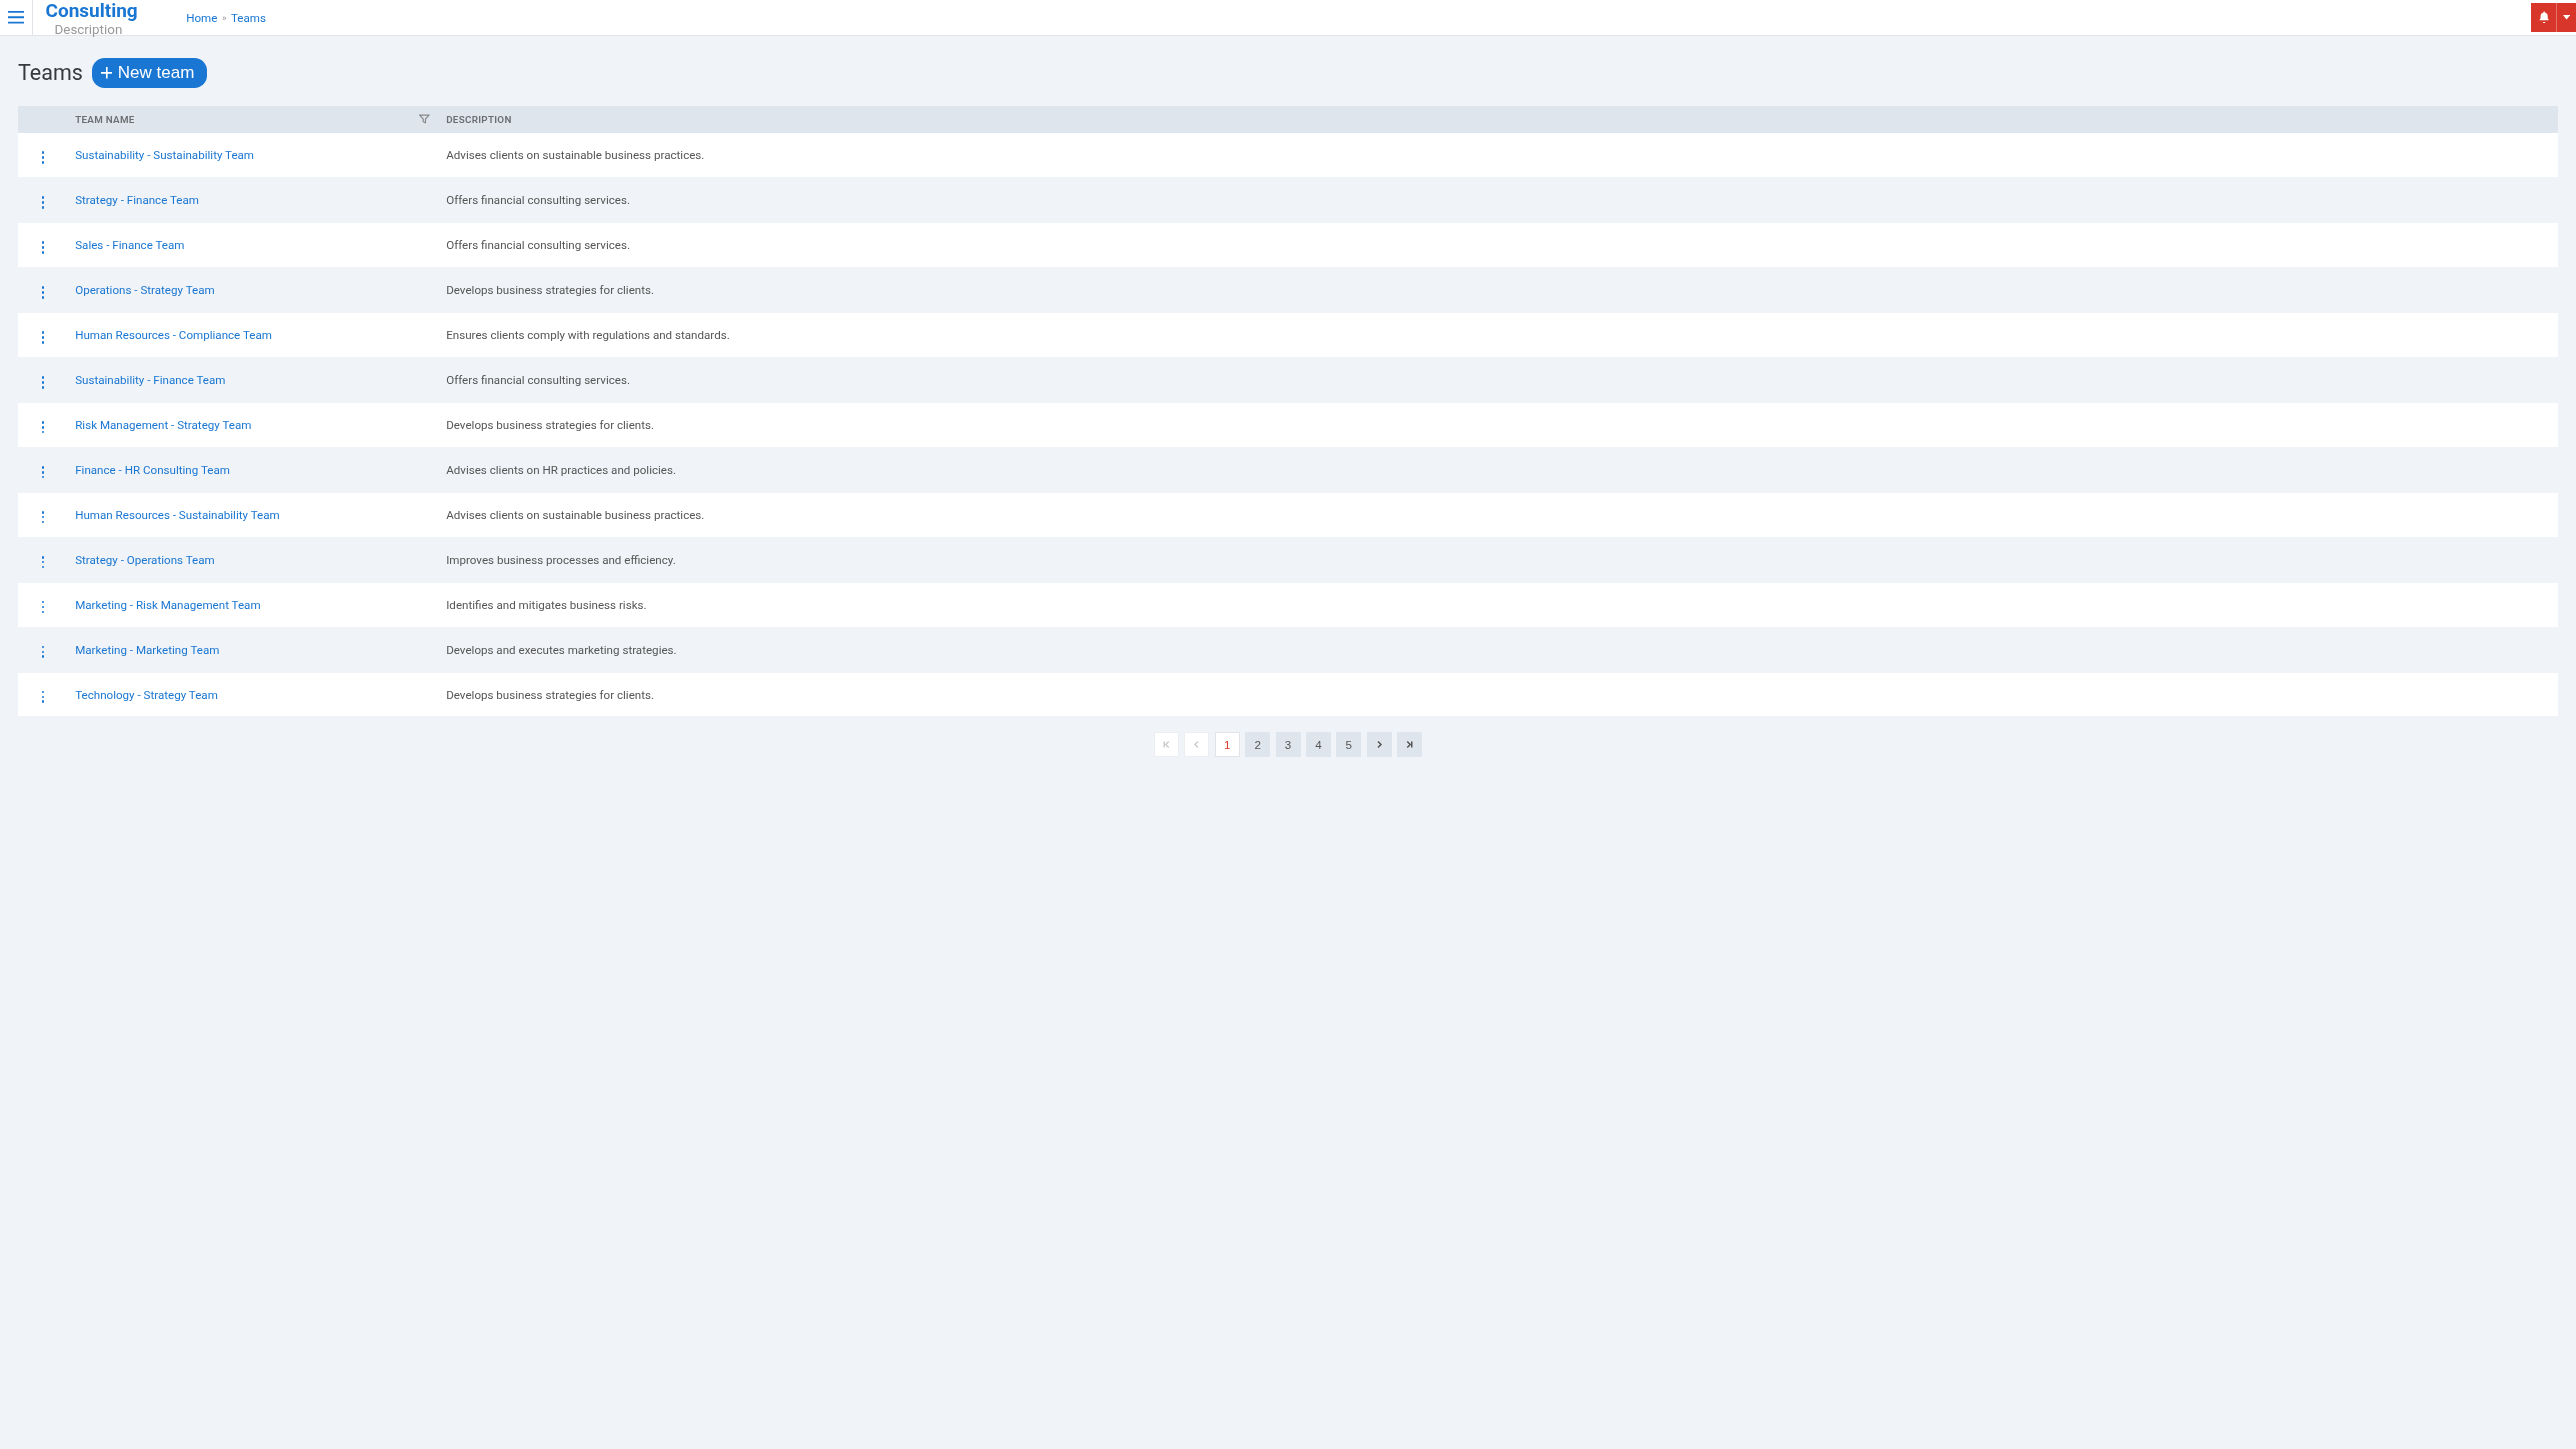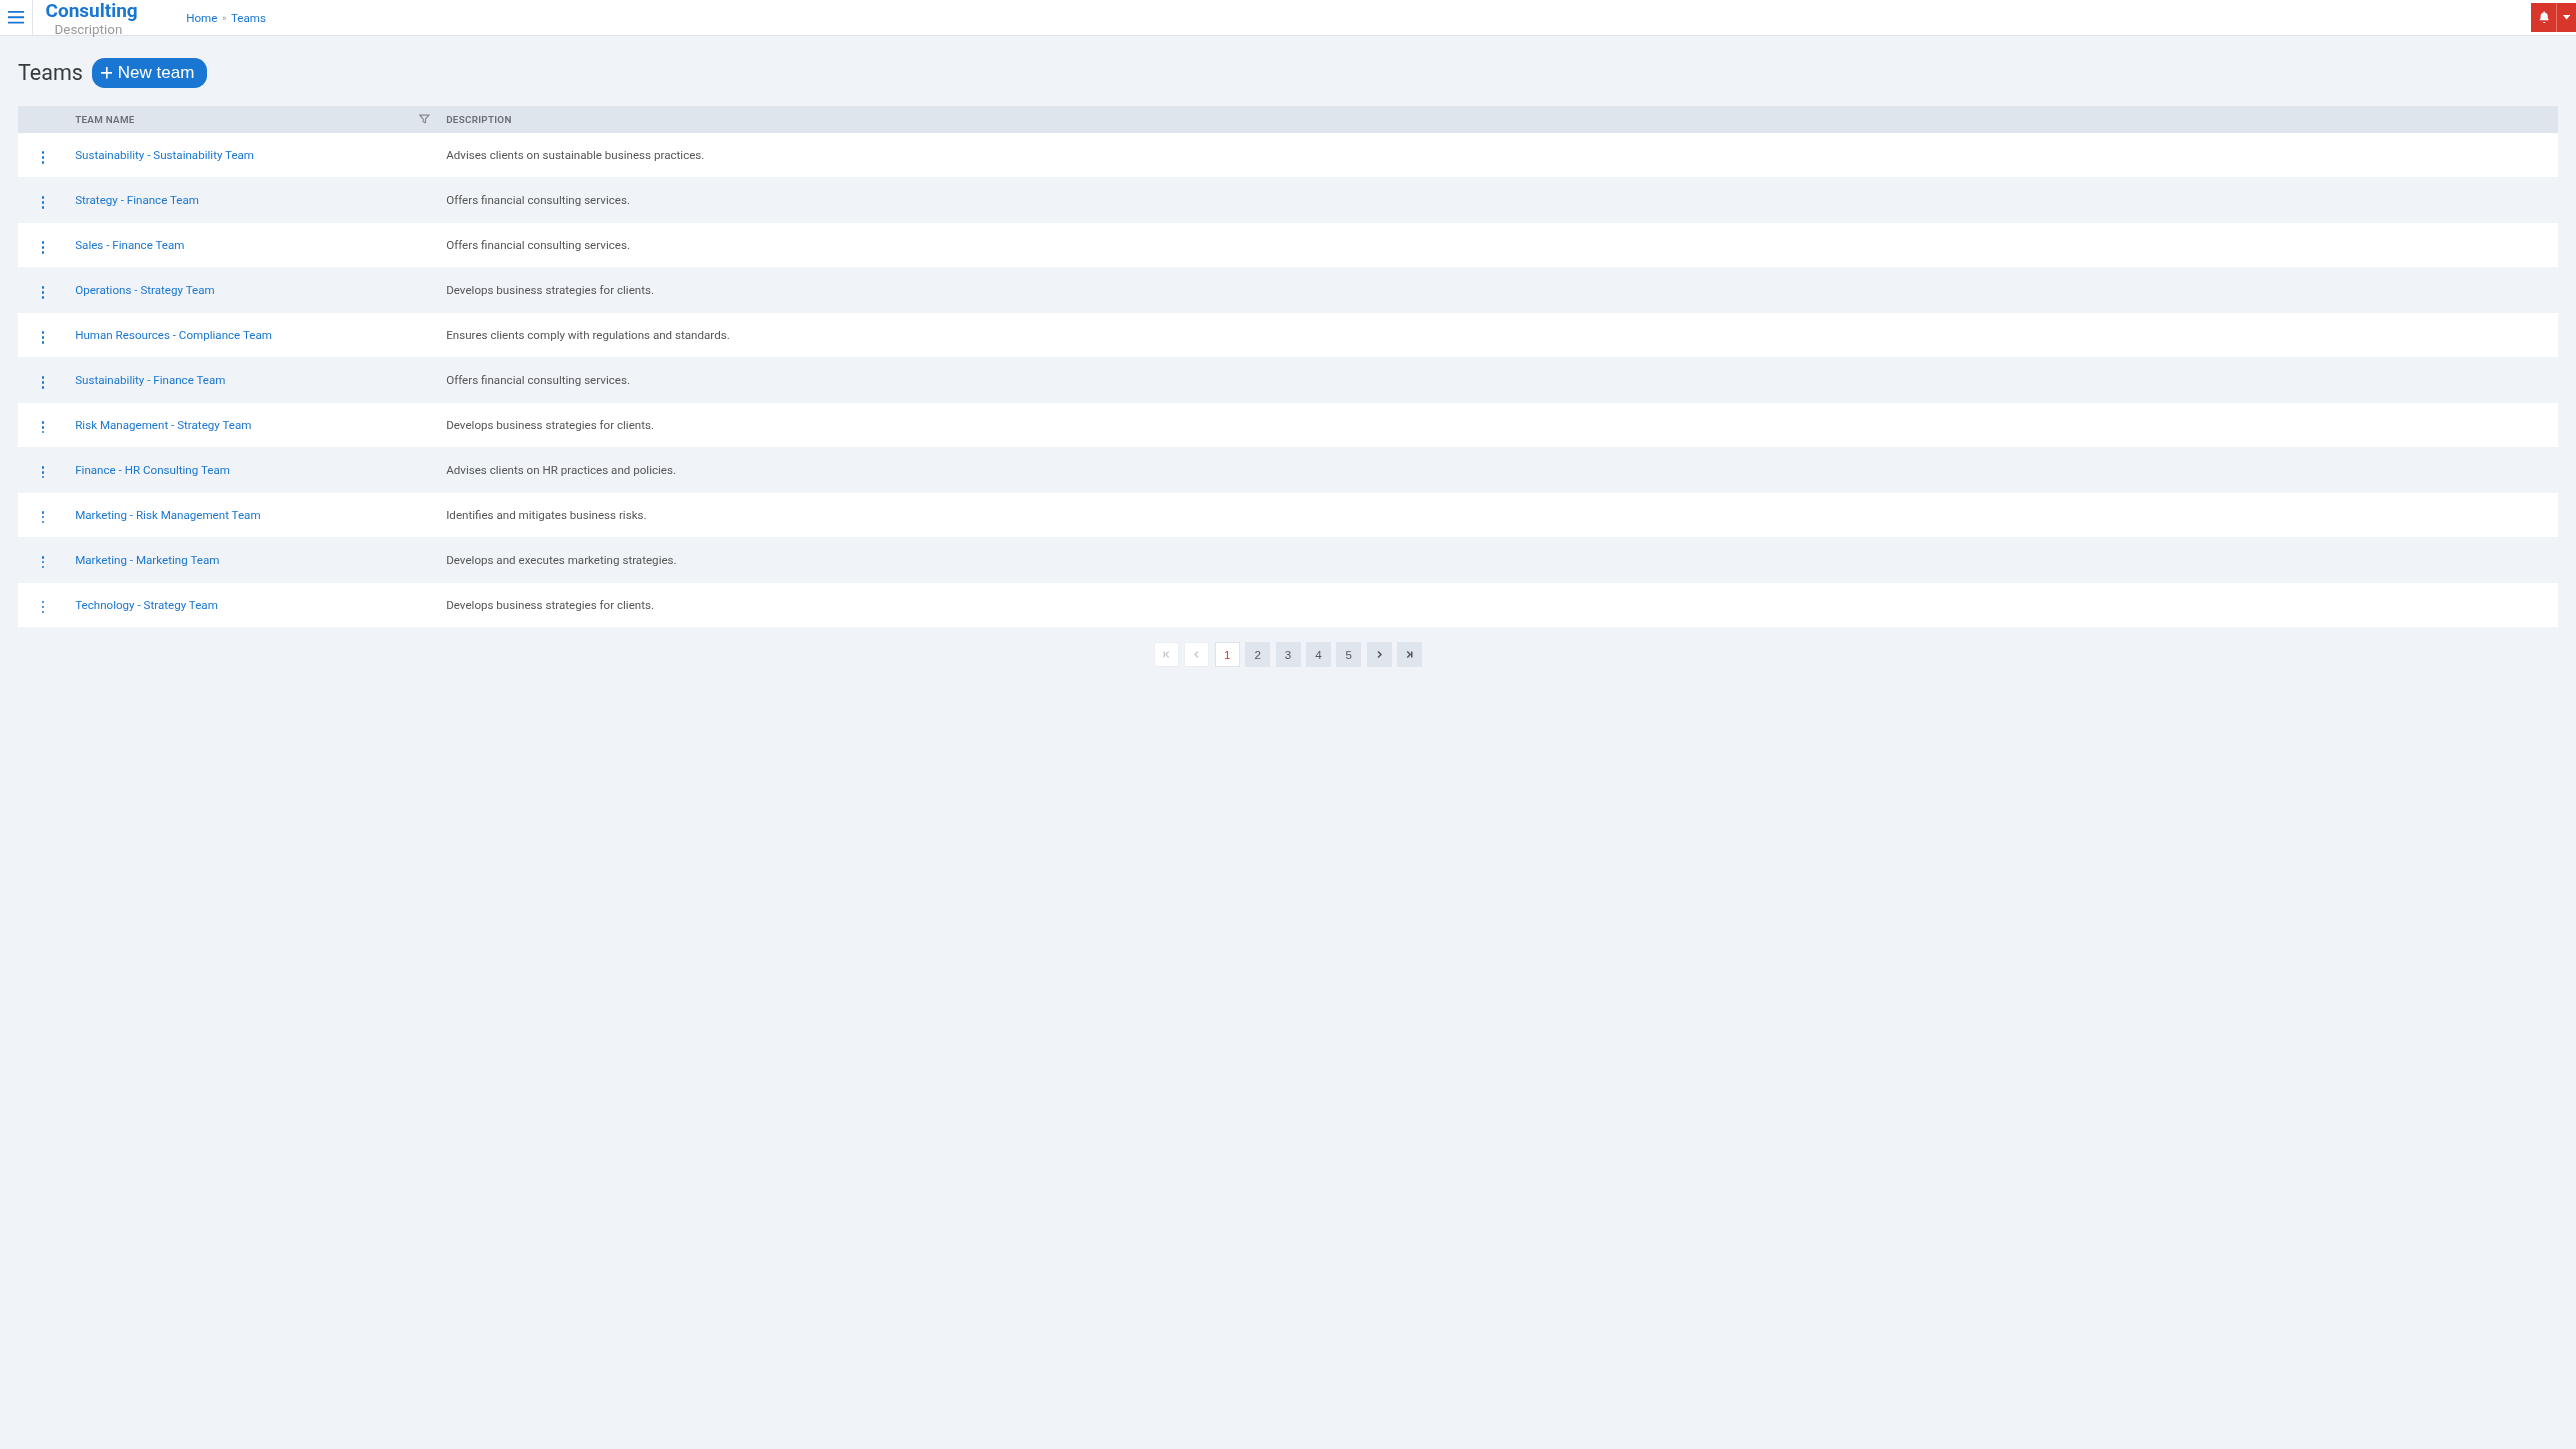--- a/index.html
+++ b/index.html
@@ -346,20 +346,42 @@
     <td class="desc">Advises clients on HR practices and policies.</td>
   </tr>
         <tr>
     <td class="row-actions">
       <span class="kebab">
         <span></span>
               <span></span>
               <span></span>
       </span>
     </td>
+    <td><a href="#" class="team-link">Human Resources - Sustainability Team</a></td>
+    <td class="desc">Advises clients on sustainable business practices.</td>
+  </tr>
+        <tr>
+    <td class="row-actions">
+      <span class="kebab">
+        <span></span>
+              <span></span>
+              <span></span>
+      </span>
+    </td>
+    <td><a href="#" class="team-link">Strategy - Operations Team</a></td>
+    <td class="desc">Improves business processes and efficiency.</td>
+  </tr>
+        <tr>
+    <td class="row-actions">
+      <span class="kebab">
+        <span></span>
+              <span></span>
+              <span></span>
+      </span>
+    </td>
     <td><a href="#" class="team-link">Marketing - Risk Management Team</a></td>
     <td class="desc">Identifies and mitigates business risks.</td>
   </tr>
         <tr>
     <td class="row-actions">
       <span class="kebab">
         <span></span>
               <span></span>
               <span></span>
       </span>

